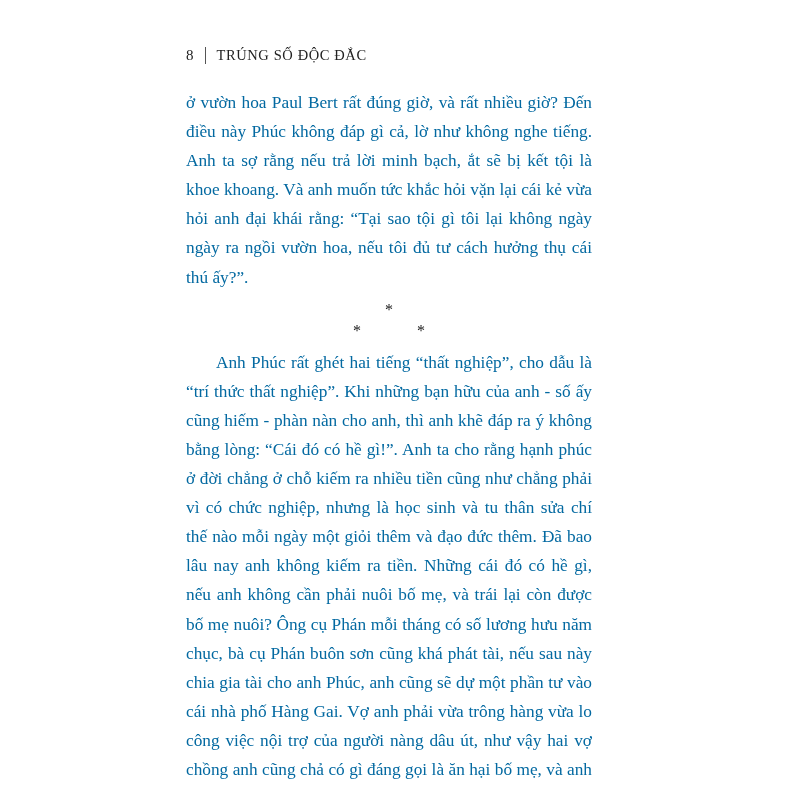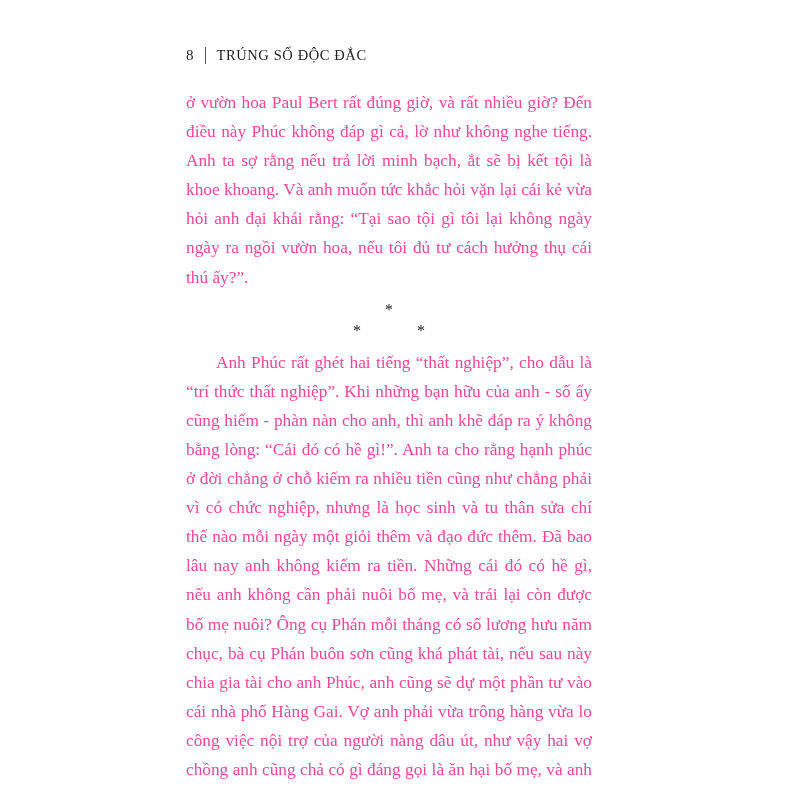--- a/index.html
+++ b/index.html
@@ -54,21 +54,21 @@
     top: 88px;
     left: 186px;
     width: 406px;
   }
   .para {
     margin: 0;
     font-size: 17.3px;
     line-height: 29.1px;
     text-align: justify;
     text-justify: inter-word;
-    color: #ec4899;
+    color: #0369a1;
     hyphens: none;
   }
   .para.indent {
     text-indent: 30px;
   }
   .ornament {
     margin: 8px 0 6px 0;
     text-align: center;
     line-height: 1;
     color: #191919;

